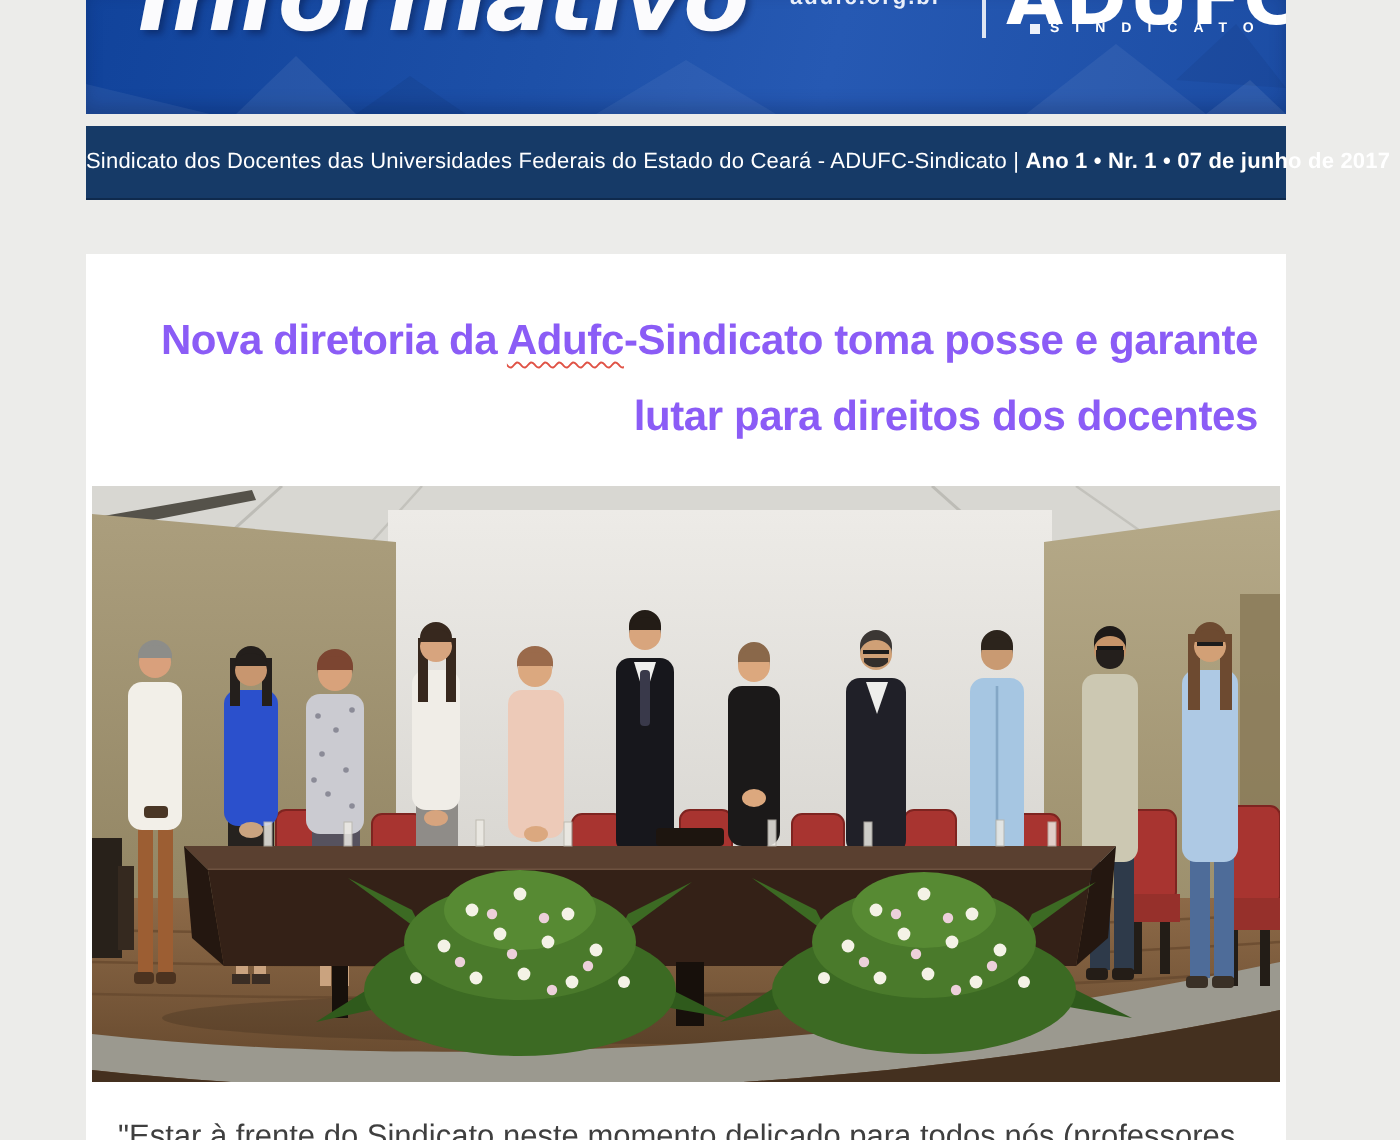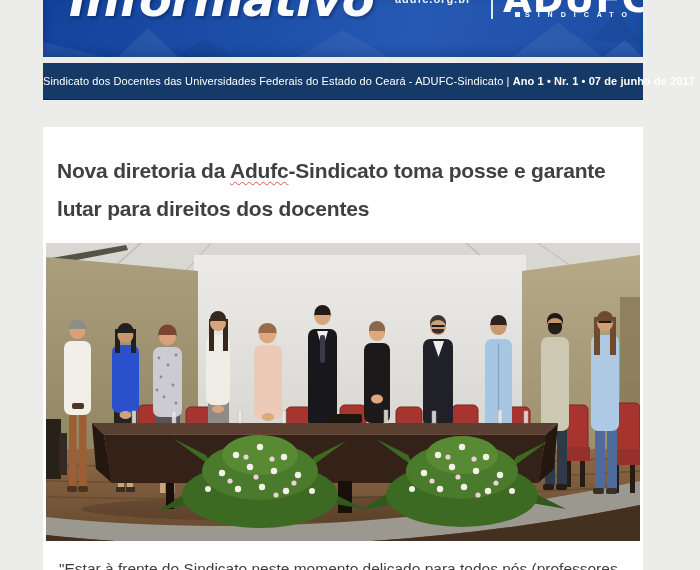--- a/index.html
+++ b/index.html
@@ -58,21 +58,21 @@
     text-align:right;line-height:36px;white-space:nowrap;
   }
   #infobar b{font-weight:bold;}
 
   
   #content{
     top:127px;height:443px;background:#ffffff;overflow:hidden;
   }
   #headline{
     margin:25px 14px 0;
-    text-align:left;color:#404040;
+    text-align:right;color:#8b5cf6;
     font-weight:bold;font-size:21px;line-height:38px;letter-spacing:-.2px;
   }
   #headline .misspell{
     text-decoration:underline;
     text-decoration-style:wavy;
     text-decoration-color:#e05245;
     text-decoration-thickness:1px;
     text-underline-offset:3px;
   }
   #photo{

